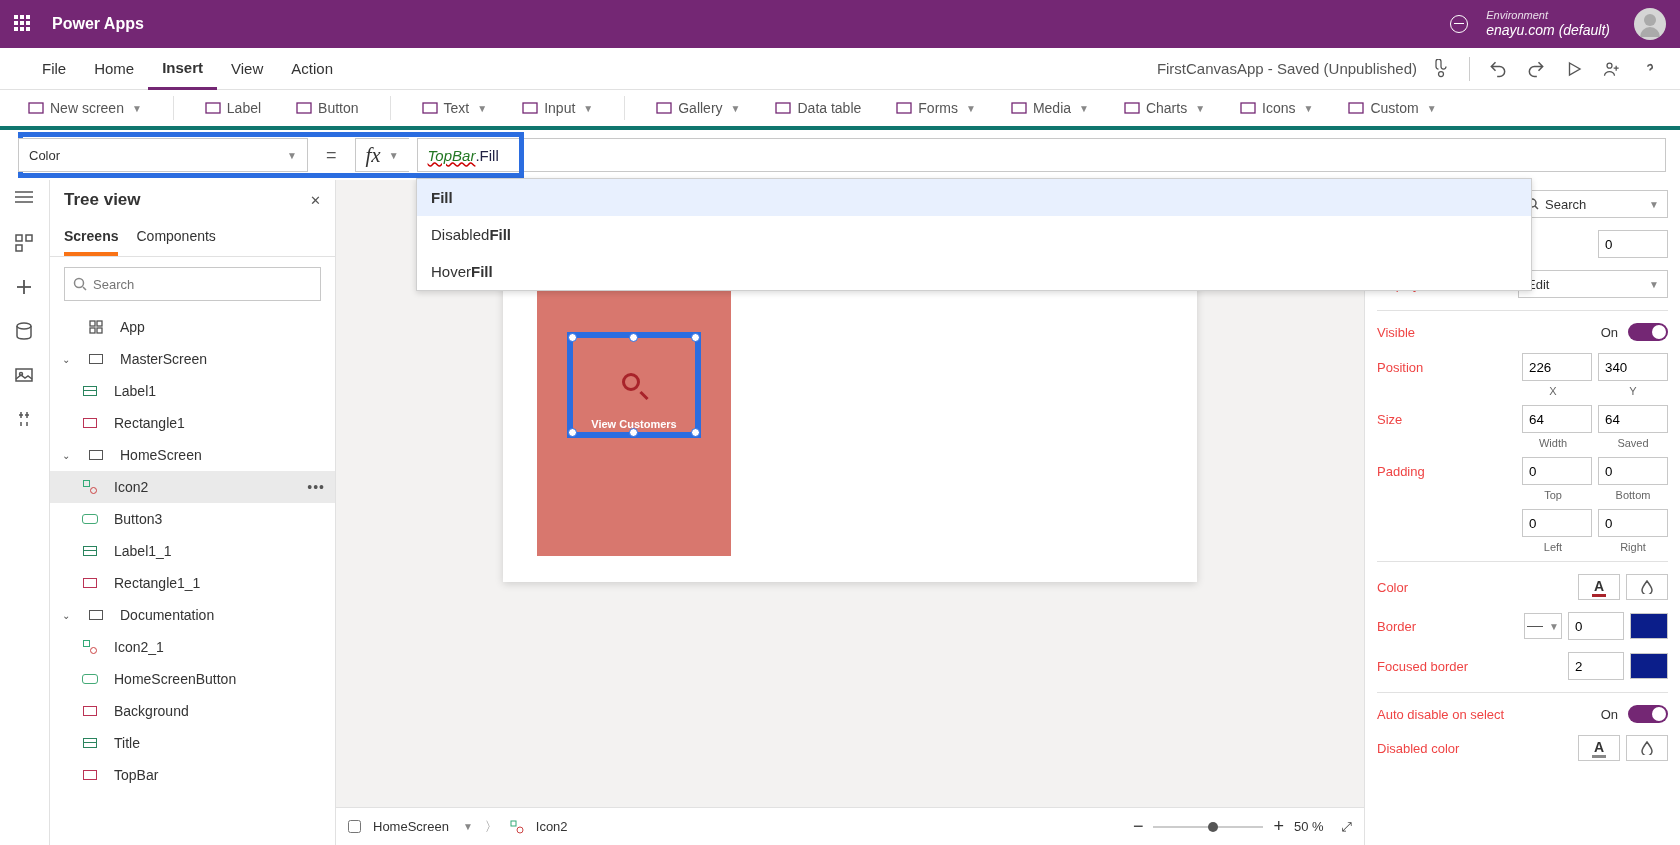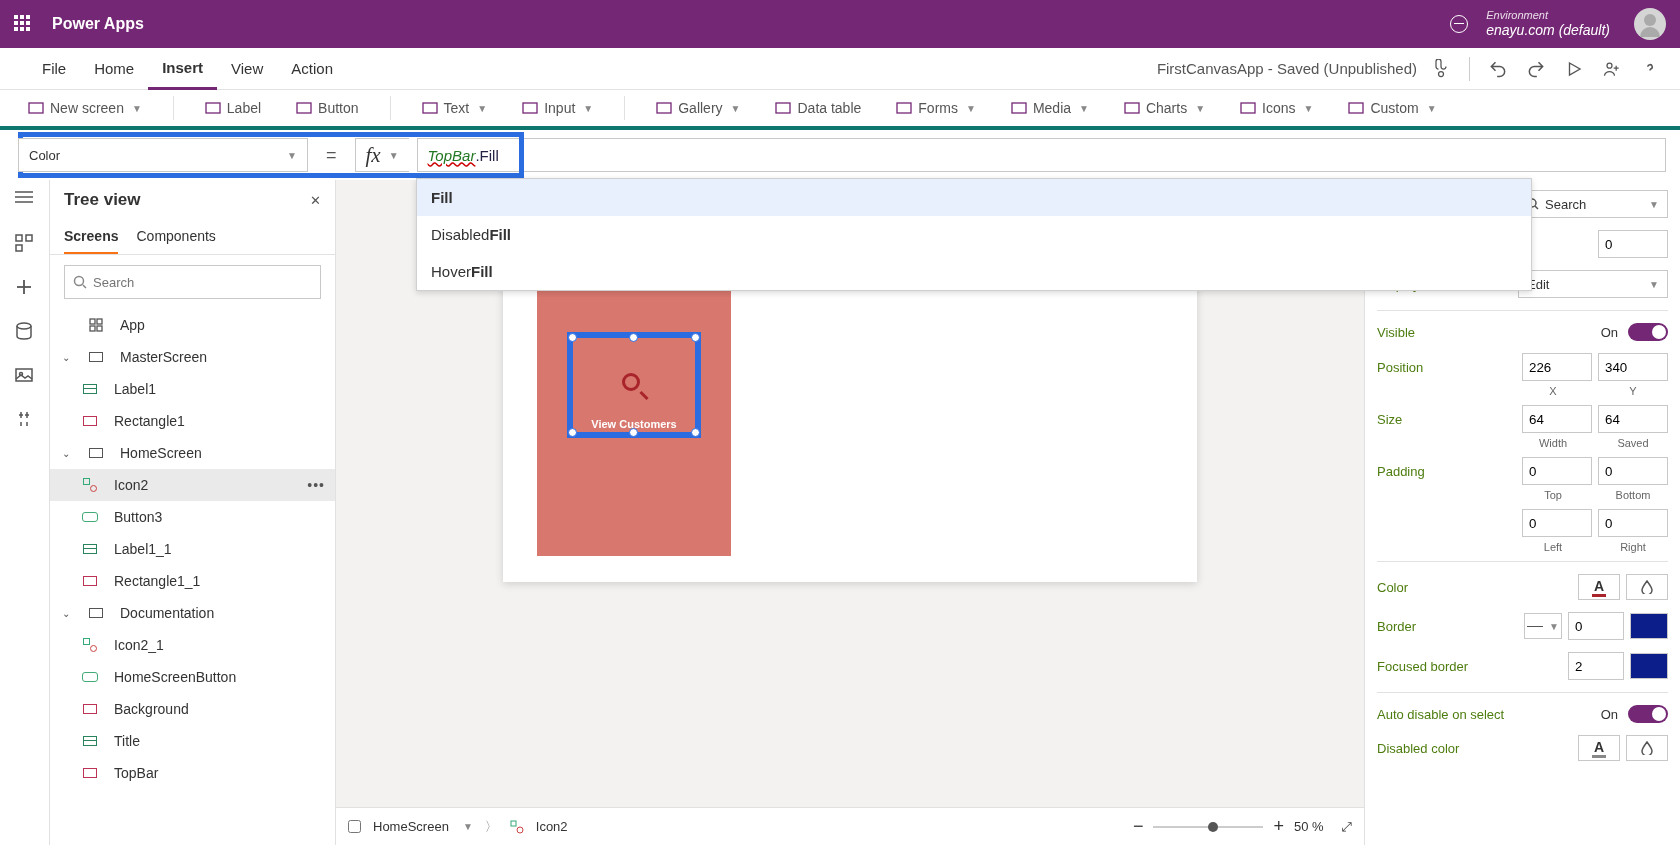--- a/index.html
+++ b/index.html
@@ -58,21 +58,21 @@
 
 .main { display:flex; height: calc(845px - 48px - 42px - 40px - 50px); }
 .rail { width:50px; border-right:1px solid #e1e1e1; display:flex; flex-direction:column; align-items:center; padding-top:10px; gap:24px; }
 .rail .ic { width:20px; height:20px; color:#555; cursor:pointer; }
 
 .tree-panel { width:286px; border-right:1px solid #e1e1e1; display:flex; flex-direction:column; }
 .tree-header { display:flex; align-items:center; justify-content:space-between; padding: 10px 14px; }
 .tree-header h3 { font-size:17px; font-weight:600; }
 .tree-tabs { display:flex; gap:18px; padding:0 14px; border-bottom:1px solid #e1e1e1; }
 .tree-tab { padding:8px 0; font-size:14px; cursor:pointer; }
-.tree-tab.active { border-bottom:2px solid #f97316; font-weight:600; }
+.tree-tab.active { border-bottom:4px solid #f97316; font-weight:600; }
 .tree-search { margin:10px 14px; height:34px; border:1px solid #c8c8c8; display:flex; align-items:center; padding:0 8px; gap:6px; }
 .tree-search input { border:none; outline:none; flex:1; font-size:13px; }
 .tree-items { flex:1; overflow-y:auto; }
 .tree-node { display:flex; align-items:center; height:32px; padding-left:12px; gap:16px; font-size:14px; cursor:pointer; }
 .tree-node.l1 { padding-left:12px; }
 .tree-node.l2 { padding-left:32px; }
 .tree-node.selected { background:#eaeaea; }
 .tree-node .chev { width:10px; font-size:10px; color:#555; }
 .tree-node .nic { width:16px; height:16px; display:flex; align-items:center; justify-content:center; }
 .tree-node .dots { margin-left:auto; margin-right:10px; color:#555; letter-spacing:1px; }
@@ -104,21 +104,21 @@
 
 .canvas-footer { height:38px; background:#fff; border-top:1px solid #e1e1e1; display:flex; align-items:center; padding:0 12px; gap:12px; font-size:13px; }
 .bc-sep { color:#888; }
 .zoom-ctrl { margin-left:auto; display:flex; align-items:center; gap:10px; }
 .zoom-track { width:110px; height:2px; background:#ccc; position:relative; }
 .zoom-thumb { width:10px; height:10px; background:#555; border-radius:50%; position:absolute; top:-4px; left:55px; }
 
 
 .props { width:316px; border-left:1px solid #e1e1e1; padding:10px 12px; overflow-y:auto; font-size:13px; }
 .prow { display:flex; align-items:center; margin-bottom:12px; gap:6px; }
-.prow .plabel { flex:1; color:#4d7c0f; }
+.prow .plabel { flex:1; color:#ef4444; }
 .pdd { height:28px; border:1px solid #c8c8c8; display:flex; align-items:center; padding:0 8px; justify-content:space-between; }
 .pdd.w150 { width:150px; }
 .pinput { width:70px; height:28px; border:1px solid #c8c8c8; padding:0 6px; }
 .sublabel-row { display:flex; justify-content:flex-end; gap:10px; margin:-8px 0 8px 0; font-size:11px; color:#666; }
 .sublabel-row .sl { width:70px; text-align:center; }
 .toggle { width:40px; height:18px; background:#742774; border-radius:10px; position:relative; }
 .toggle::after { content:""; position:absolute; right:2px; top:2px; width:14px; height:14px; background:#fff; border-radius:50%; }
 .on-lbl { margin-right:4px; }
 .hr { height:1px; background:#e1e1e1; margin:8px 0 12px; }
 .colorbtn { width:42px; height:26px; border:1px solid #c8c8c8; display:flex; align-items:center; justify-content:center; }

